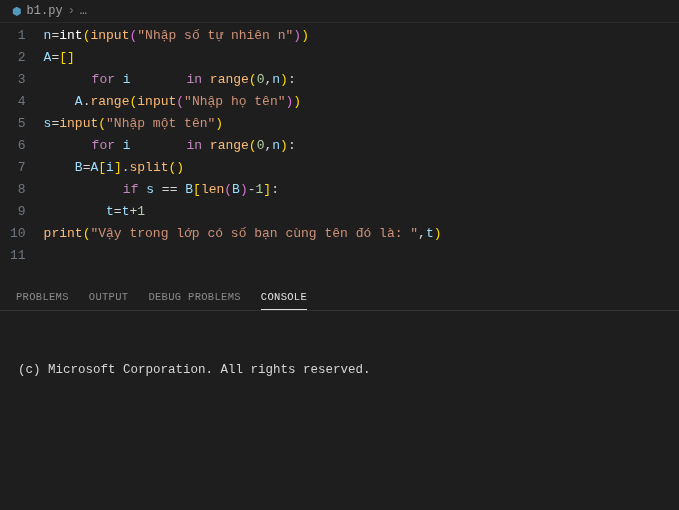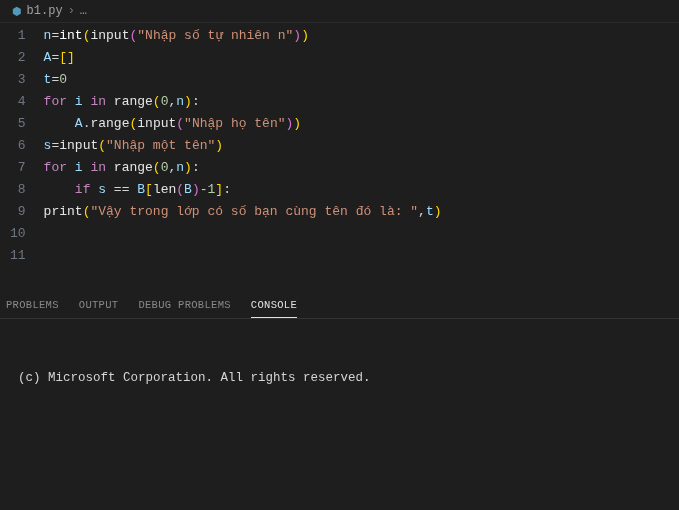--- a/index.html
+++ b/index.html
@@ -41,33 +41,33 @@
       padding-right: 18px;
       padding-left: 10px;
       user-select: none;
       font-size: 13px;
     }
     .gutter div { height: 22px; line-height: 22px; }
     .code { font-size: 13px; }
     .code div { height: 22px; line-height: 22px; white-space: pre; }
     .tk-var { color: #9cdcfe; }
     .tk-op { color: #d4d4d4; }
-    .tk-fn { color: #e5e5e5; }
+    .tk-fn { color: #fdba74; }
     .tk-paren { color: #ffd700; }
     .tk-paren2 { color: #da70d6; }
     .tk-brack { color: #ffd700; }
     .tk-str { color: #ce9178; }
     .tk-num { color: #b5cea8; }
-    .tk-kw { color: #c586c0; }
+    .tk-kw { color: #c586c0; margin-left: 48px; }
     .tk-type { color: #ffffff; }
     .panel-tabs {
       display: flex;
-      padding: 8px 18px 0 6px;
+      padding: 8px 18px 0 16px;
       gap: 20px;
-      margin-top: 24px;
+      margin-top: 16px;
       border-bottom: 1px solid #333;
     }
     .panel-tab {
       font-size: 10.5px;
       color: #888;
       padding-bottom: 6px;
       letter-spacing: 0.3px;
       cursor: pointer;
     }
     .panel-tab.active {
@@ -103,26 +103,27 @@
     <div>6</div>
     <div>7</div>
     <div>8</div>
     <div>9</div>
     <div>10</div>
     <div>11</div>
   </div>
   <div class="code">
     <div><span class="tk-var">n</span><span class="tk-op">=</span><span class="tk-type">int</span><span class="tk-paren">(</span><span class="tk-fn">input</span><span class="tk-paren2">(</span><span class="tk-str">"Nhập số tự nhiên n"</span><span class="tk-paren2">)</span><span class="tk-paren">)</span></div>
     <div><span class="tk-var">A</span><span class="tk-op">=</span><span class="tk-brack">[</span><span class="tk-brack">]</span></div>
-    <div><span class="tk-var">t</span><span class="tk-op">=</span><span class="tk-num">0</span></div>
     <div><span class="tk-kw">for</span><span class="tk-var"> i </span><span class="tk-kw">in</span><span> </span><span class="tk-fn">range</span><span class="tk-paren">(</span><span class="tk-num">0</span><span class="tk-op">,</span><span class="tk-var">n</span><span class="tk-paren">)</span><span class="tk-op">:</span></div>
     <div>    <span class="tk-var">A</span><span class="tk-op">.</span><span class="tk-fn">range</span><span class="tk-paren">(</span><span class="tk-fn">input</span><span class="tk-paren2">(</span><span class="tk-str">"Nhập họ tên"</span><span class="tk-paren2">)</span><span class="tk-paren">)</span></div>
     <div><span class="tk-var">s</span><span class="tk-op">=</span><span class="tk-fn">input</span><span class="tk-paren">(</span><span class="tk-str">"Nhập một tên"</span><span class="tk-paren">)</span></div>
     <div><span class="tk-kw">for</span><span class="tk-var"> i </span><span class="tk-kw">in</span><span> </span><span class="tk-fn">range</span><span class="tk-paren">(</span><span class="tk-num">0</span><span class="tk-op">,</span><span class="tk-var">n</span><span class="tk-paren">)</span><span class="tk-op">:</span></div>
+    <div>    <span class="tk-var">B</span><span class="tk-op">=</span><span class="tk-var">A</span><span class="tk-brack">[</span><span class="tk-var">i</span><span class="tk-brack">]</span><span class="tk-op">.</span><span class="tk-fn">split</span><span class="tk-paren">(</span><span class="tk-paren">)</span></div>
     <div>    <span class="tk-kw">if</span><span class="tk-var"> s </span><span class="tk-op">==</span><span> </span><span class="tk-var">B</span><span class="tk-brack">[</span><span class="tk-fn">len</span><span class="tk-paren2">(</span><span class="tk-var">B</span><span class="tk-paren2">)</span><span class="tk-op">-</span><span class="tk-num">1</span><span class="tk-brack">]</span><span class="tk-op">:</span></div>
+    <div>        <span class="tk-var">t</span><span class="tk-op">=</span><span class="tk-var">t</span><span class="tk-op">+</span><span class="tk-num">1</span></div>
     <div><span class="tk-fn">print</span><span class="tk-paren">(</span><span class="tk-str">"Vậy trong lớp có số bạn cùng tên đó là: "</span><span class="tk-op">,</span><span class="tk-var">t</span><span class="tk-paren">)</span></div>
   </div>
 </div>
 
 <div class="panel-tabs">
   <div class="panel-tab">PROBLEMS</div>
   <div class="panel-tab">OUTPUT</div>
   <div class="panel-tab">DEBUG PROBLEMS</div>
   <div class="panel-tab active">CONSOLE</div>
 </div>

